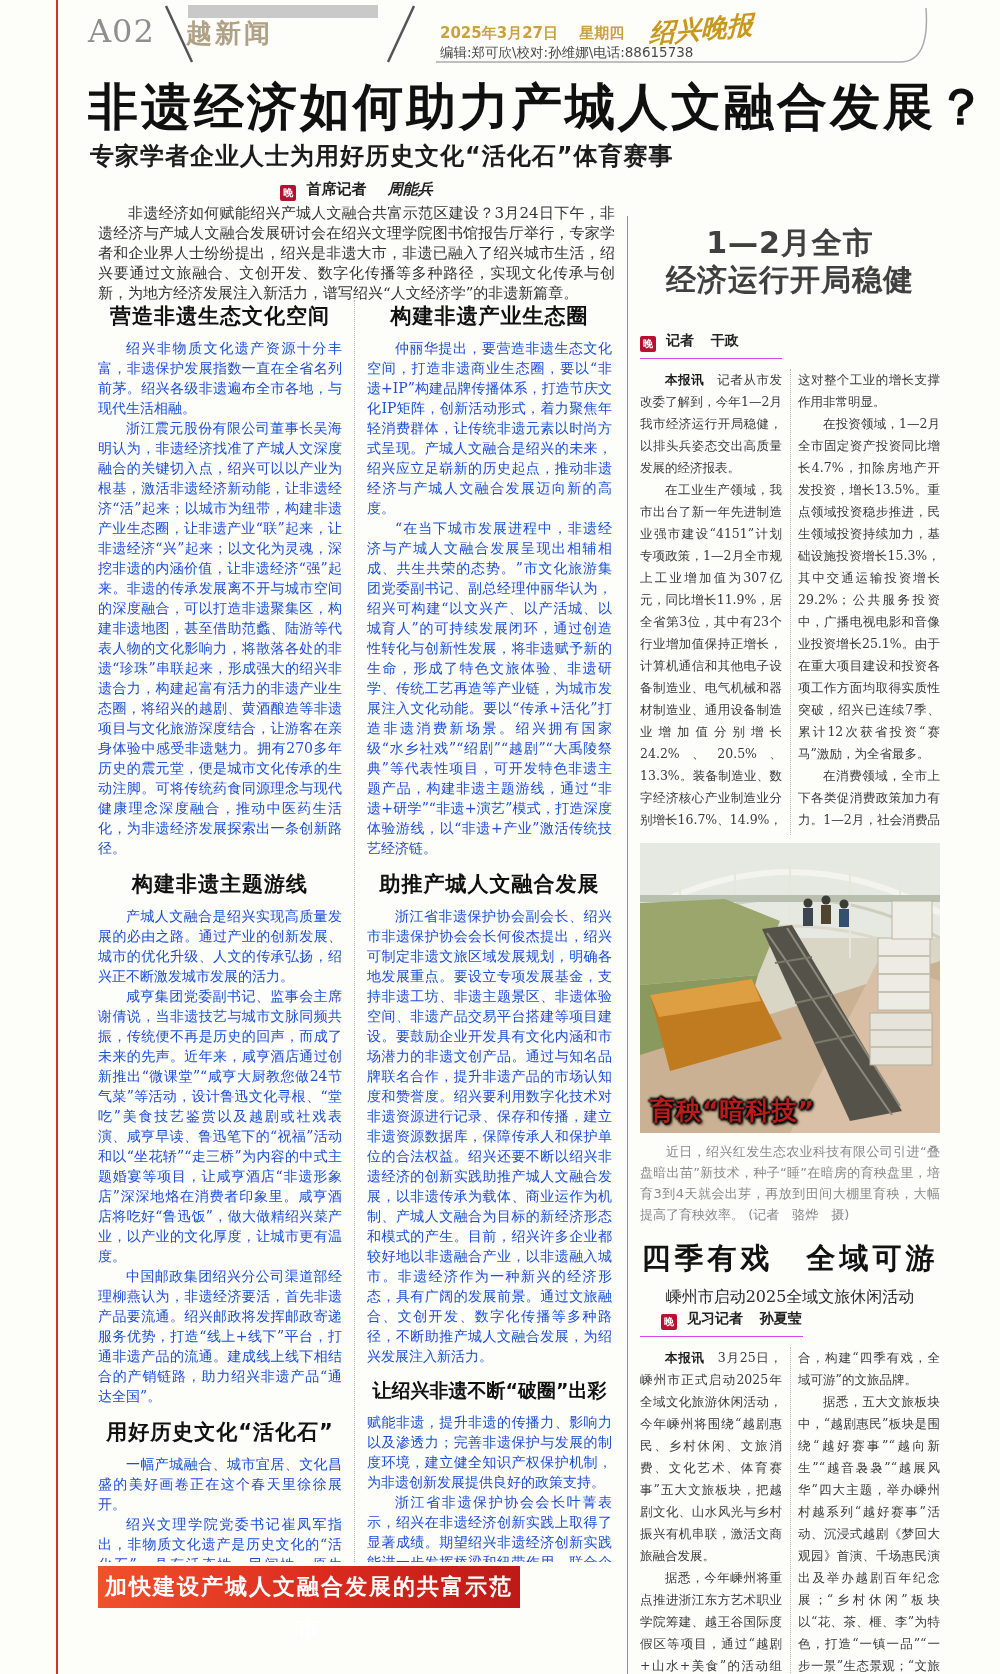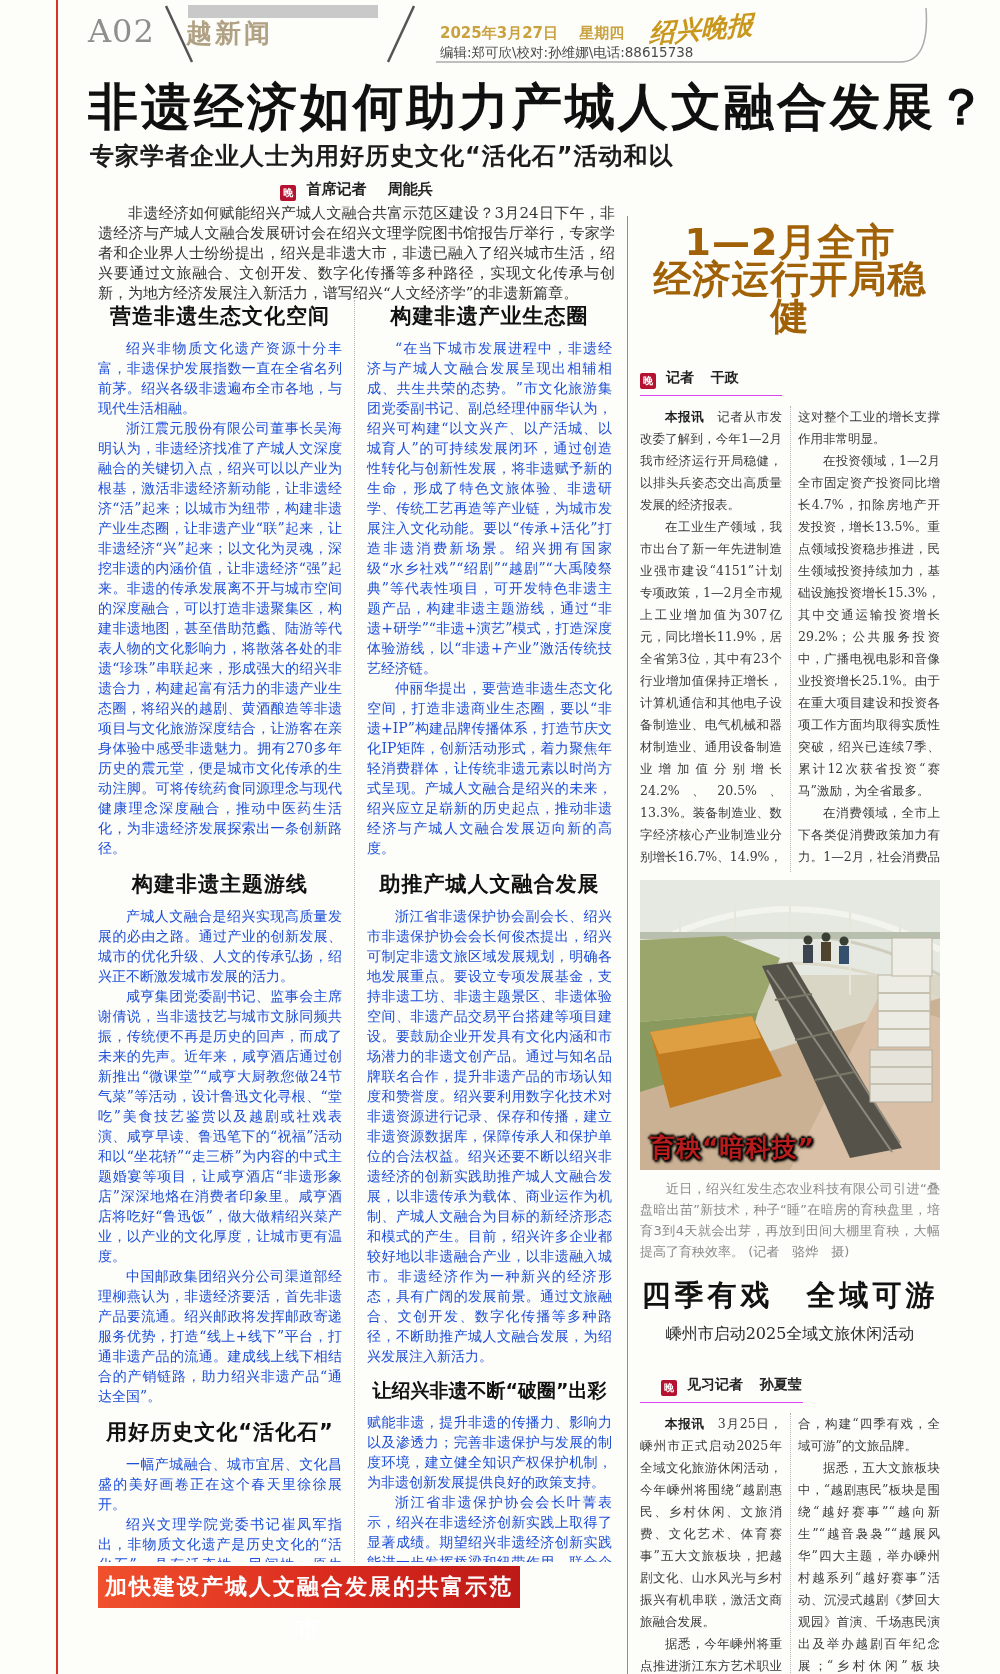--- a/index.html
+++ b/index.html
@@ -29,21 +29,21 @@
               font-family:"DejaVu Sans", sans-serif; font-size:50px; font-weight:900;
               color:#101010; letter-spacing:3px; }
   .subhead  { position:absolute; left:90px; top:140px; margin:0;
               font-family:"DejaVu Sans", sans-serif; font-size:24px; font-weight:700;
               color:#1c1c1c; letter-spacing:1px; }
   .byline-main { position:absolute; left:98px; top:180px; width:517px; text-align:center;
                  font-family:"DejaVu Sans", sans-serif; font-size:15px; font-weight:700; color:#222; }
   .badge { display:inline-block; width:16px; height:16px; line-height:16px; background:#b51231;
            color:#fff; font-size:10px; font-weight:700; text-align:center; border-radius:2px;
            vertical-align:-2px; margin-right:5px; font-family:"DejaVu Sans", sans-serif; }
-  .byline-main .name { margin-left:16px; }
+  .byline-main .name { margin-left:16px;font-style:italic; }
   .lead { position:absolute; left:98px; top:203px; width:517px; margin:0;
           font-size:15px; line-height:20px; color:#333; text-align:justify; text-indent:2em; }
 
   
   .left-region { position:absolute; left:98px; top:300px; width:514px; height:1262px;
                  overflow:hidden; display:flex; }
   .ncol { width:244px; }
   .ncol.c2 { width:245px; border-left:1px dotted #b3b3b3; padding-left:12px; margin-left:12px; }
   .ncol h3 { margin:12px 0 8px; text-align:center; font-family:"DejaVu Sans", sans-serif;
              font-size:21px; font-weight:800; color:#111; letter-spacing:1px; }
@@ -57,41 +57,41 @@
             background:linear-gradient(93deg,#f1512d 0%, #d92a1e 55%, #bd1a17 100%);
             color:#fff; font-family:"DejaVu Sans", sans-serif; font-weight:800; font-size:22px;
             text-align:center; line-height:42px; letter-spacing:2px; }
 
   .v-divider { position:absolute; left:627px; top:216px; width:1px; height:1458px; background:#8f8f8f; }
 
   
   .right-region { position:absolute; left:628px; top:218px; width:312px; box-sizing:border-box;
                   padding-left:12px; }
   .econ-h { margin:6px 0 0; text-align:center; font-family:"DejaVu Sans", sans-serif;
-            font-weight:900; color:#a16207; font-size:38px; line-height:37px; letter-spacing:1px; }
+            font-weight:900; color:#404040; font-size:30px; line-height:37px; letter-spacing:1px; }
   .rep-byline { margin-top:34px; width:142px; border-bottom:1px solid #d946ef; padding-bottom:6px;
                 font-family:"DejaVu Sans", sans-serif; font-size:14px; font-weight:700; color:#222; }
   .rep-byline .name { margin-left:12px; }
   .econ-cols { margin-top:10px; height:466px; overflow:hidden;
                column-count:2; column-gap:16px; column-rule:1px dotted #b3b3b3; }
   .econ-cols p, .sz-cols p { margin:0; font-size:12.5px; line-height:22px; color:#3a3a3a;
                              text-align:justify; text-indent:2em; }
   .intro { font-weight:700; color:#1d1d1d; }
 
   .photo { position:relative; margin:8px 0 0; width:300px; height:290px; }
   .overlay-title { position:absolute; left:10px; bottom:6px; margin:0; color:#b91c1c;
                    font-family:"DejaVu Sans", sans-serif; font-weight:900; font-size:25px; letter-spacing:1px;
                    text-shadow:-2px 0 2px #000, 2px 0 2px #000, 0 -2px 2px #000, 0 2px 2px #000, 2px 2px 3px #000; }
   .caption { margin:8px 0 0; font-size:13px; line-height:21px; color:#8a8a8a;
              text-align:justify; text-indent:2em; font-family:"DejaVu Sans", sans-serif; }
 
   .sz-h { margin:14px 0 0; text-align:center; font-family:"DejaVu Sans", sans-serif;
           font-size:29px; font-weight:900; color:#121212; letter-spacing:4px; }
   .sz-sub { margin:8px 0 0; text-align:center; font-size:16px; color:#2a2a2a; }
-  .sz-byline { margin-top:31px;padding-left:21px; }
+  .sz-byline { margin-top:2px;padding-left:21px; }
   .sz-cols { margin-top:10px; height:352px; overflow:hidden;
              column-count:2; column-gap:16px; column-rule:1px dotted #b3b3b3; }
 </style>
 </head>
 <body>
 
 <div class="page">
 
   <div class="red-edge"></div>
 
@@ -106,21 +106,21 @@
     <div class="section-name">越新闻</div>
     <div class="mh-dateline">
       <span class="mh-date">2025年3月27日</span>
       <span class="mh-weekday">星期四</span>
       <span class="paper-logo">绍兴晚报</span>
     </div>
     <div class="editor-line">编辑:郑可欣\校对:孙维娜\电话:88615738</div>
   </header>
 
   <h1 class="headline">非遗经济如何助力产城人文融合发展？</h1>
-  <h2 class="subhead">专家学者企业人士为用好历史文化“活化石”活动和以</h2>
+  <h2 class="subhead">专家学者企业人士为用好历史文化“活化石”体育赛事</h2>
   <div class="byline-main">
     <span class="badge">晚</span>
     <span>首席记者</span>
     <span class="name">周能兵</span>
   </div>
   <p class="lead">非遗经济如何赋能绍兴产城人文融合共富示范区建设？3月24日下午，非遗经济与产城人文融合发展研讨会在绍兴文理学院图书馆报告厅举行，专家学者和企业界人士纷纷提出，绍兴是非遗大市，非遗已融入了绍兴城市生活，绍兴要通过文旅融合、文创开发、数字化传播等多种路径，实现文化传承与创新，为地方经济发展注入新活力，谱写绍兴“人文经济学”的非遗新篇章。</p>
 
   <section class="left-region">
     <div class="ncol">
       <h3 class="first">营造非遗生态文化空间</h3>
@@ -129,22 +129,22 @@
       <h3>构建非遗主题游线</h3>
       <p>产城人文融合是绍兴实现高质量发展的必由之路。通过产业的创新发展、城市的优化升级、人文的传承弘扬，绍兴正不断激发城市发展的活力。</p>
       <p>咸亨集团党委副书记、监事会主席谢倩说，当非遗技艺与城市文脉同频共振，传统便不再是历史的回声，而成了未来的先声。近年来，咸亨酒店通过创新推出“微课堂”“咸亨大厨教您做24节气菜”等活动，设计鲁迅文化寻根、“堂吃”美食技艺鉴赏以及越剧或社戏表演、咸亨早读、鲁迅笔下的“祝福”活动和以“坐花轿”“走三桥”为内容的中式主题婚宴等项目，让咸亨酒店“非遗形象店”深深地烙在消费者印象里。咸亨酒店将吃好“鲁迅饭”，做大做精绍兴菜产业，以产业的文化厚度，让城市更有温度。</p>
       <p>中国邮政集团绍兴分公司渠道部经理柳燕认为，非遗经济要活，首先非遗产品要流通。绍兴邮政将发挥邮政寄递服务优势，打造“线上+线下”平台，打通非遗产品的流通。建成线上线下相结合的产销链路，助力绍兴非遗产品“通达全国”。</p>
       <h3>用好历史文化“活化石”</h3>
       <p>一幅产城融合、城市宜居、文化昌盛的美好画卷正在这个春天里徐徐展开。</p>
       <p>绍兴文理学院党委书记崔凤军指出，非物质文化遗产是历史文化的“活化石”，具有活态性、民间性、原生性、地方性等特征，是中华文明绵延传承的生动见证。近年来，以绍兴为例的非遗不断“破圈”，成为百姓生活里的新时尚，也带动了文化及社会经济发展。绍兴要抓住发展机遇，做好系统性保护和利用，激活新的消费动能。绍兴可充分发挥非遗蕴含的文化价值、审美价值和实用价值，推动非遗产品和服务供给的多样化和品质化、个性化；以数字化</p>
     </div>
     <div class="ncol c2">
       <h3 class="first">构建非遗产业生态圈</h3>
+      <p>仲丽华提出，要营造非遗生态文化空间，打造非遗商业生态圈，要以“非遗+IP”构建品牌传播体系，打造节庆文化IP矩阵，创新活动形式，着力聚焦年轻消费群体，让传统非遗元素以时尚方式呈现。产城人文融合是绍兴的未来，绍兴应立足崭新的历史起点，推动非遗经济与产城人文融合发展迈向新的高度。</p>
       <p>“在当下城市发展进程中，非遗经济与产城人文融合发展呈现出相辅相成、共生共荣的态势。”市文化旅游集团党委副书记、副总经理仲丽华认为，绍兴可构建“以文兴产、以产活城、以城育人”的可持续发展闭环，通过创造性转化与创新性发展，将非遗赋予新的生命，形成了特色文旅体验、非遗研学、传统工艺再造等产业链，为城市发展注入文化动能。要以“传承+活化”打造非遗消费新场景。绍兴拥有国家级“水乡社戏”“绍剧”“越剧”“大禹陵祭典”等代表性项目，可开发特色非遗主题产品，构建非遗主题游线，通过“非遗+研学”“非遗+演艺”模式，打造深度体验游线，以“非遗+产业”激活传统技艺经济链。</p>
-      <p>仲丽华提出，要营造非遗生态文化空间，打造非遗商业生态圈，要以“非遗+IP”构建品牌传播体系，打造节庆文化IP矩阵，创新活动形式，着力聚焦年轻消费群体，让传统非遗元素以时尚方式呈现。产城人文融合是绍兴的未来，绍兴应立足崭新的历史起点，推动非遗经济与产城人文融合发展迈向新的高度。</p>
       <h3>助推产城人文融合发展</h3>
       <p>浙江省非遗保护协会副会长、绍兴市非遗保护协会会长何俊杰提出，绍兴可制定非遗文旅区域发展规划，明确各地发展重点。要设立专项发展基金，支持非遗工坊、非遗主题景区、非遗体验空间、非遗产品交易平台搭建等项目建设。要鼓励企业开发具有文化内涵和市场潜力的非遗文创产品。通过与知名品牌联名合作，提升非遗产品的市场认知度和赞誉度。绍兴要利用数字化技术对非遗资源进行记录、保存和传播，建立非遗资源数据库，保障传承人和保护单位的合法权益。绍兴还要不断以绍兴非遗经济的创新实践助推产城人文融合发展，以非遗传承为载体、商业运作为机制、产城人文融合为目标的新经济形态和模式的产生。目前，绍兴许多企业都较好地以非遗融合产业，以非遗融入城市。非遗经济作为一种新兴的经济形态，具有广阔的发展前景。通过文旅融合、文创开发、数字化传播等多种路径，不断助推产城人文融合发展，为绍兴发展注入新活力。</p>
       <h3 class="tight">让绍兴非遗不断“破圈”出彩</h3>
       <p class="cont">赋能非遗，提升非遗的传播力、影响力以及渗透力；完善非遗保护与发展的制度环境，建立健全知识产权保护机制，为非遗创新发展提供良好的政策支持。</p>
       <p>浙江省非遗保护协会会长叶菁表示，绍兴在非遗经济创新实践上取得了显著成绩。期望绍兴非遗经济创新实践能进一步发挥桥梁和纽带作用，联合企业，依托绍兴文理学院高等人文研究院等高校平台，牢牢抓住“融合”“破圈”3个关键词，扎实做好非物质文化遗产的系统性保护，把非遗融入现代生活，推动非遗经济创新性发展。</p>
     </div>
   </section>
 
   <div class="banner">
     <span>加快建设产城人文融合发展的共富示范市</span>

